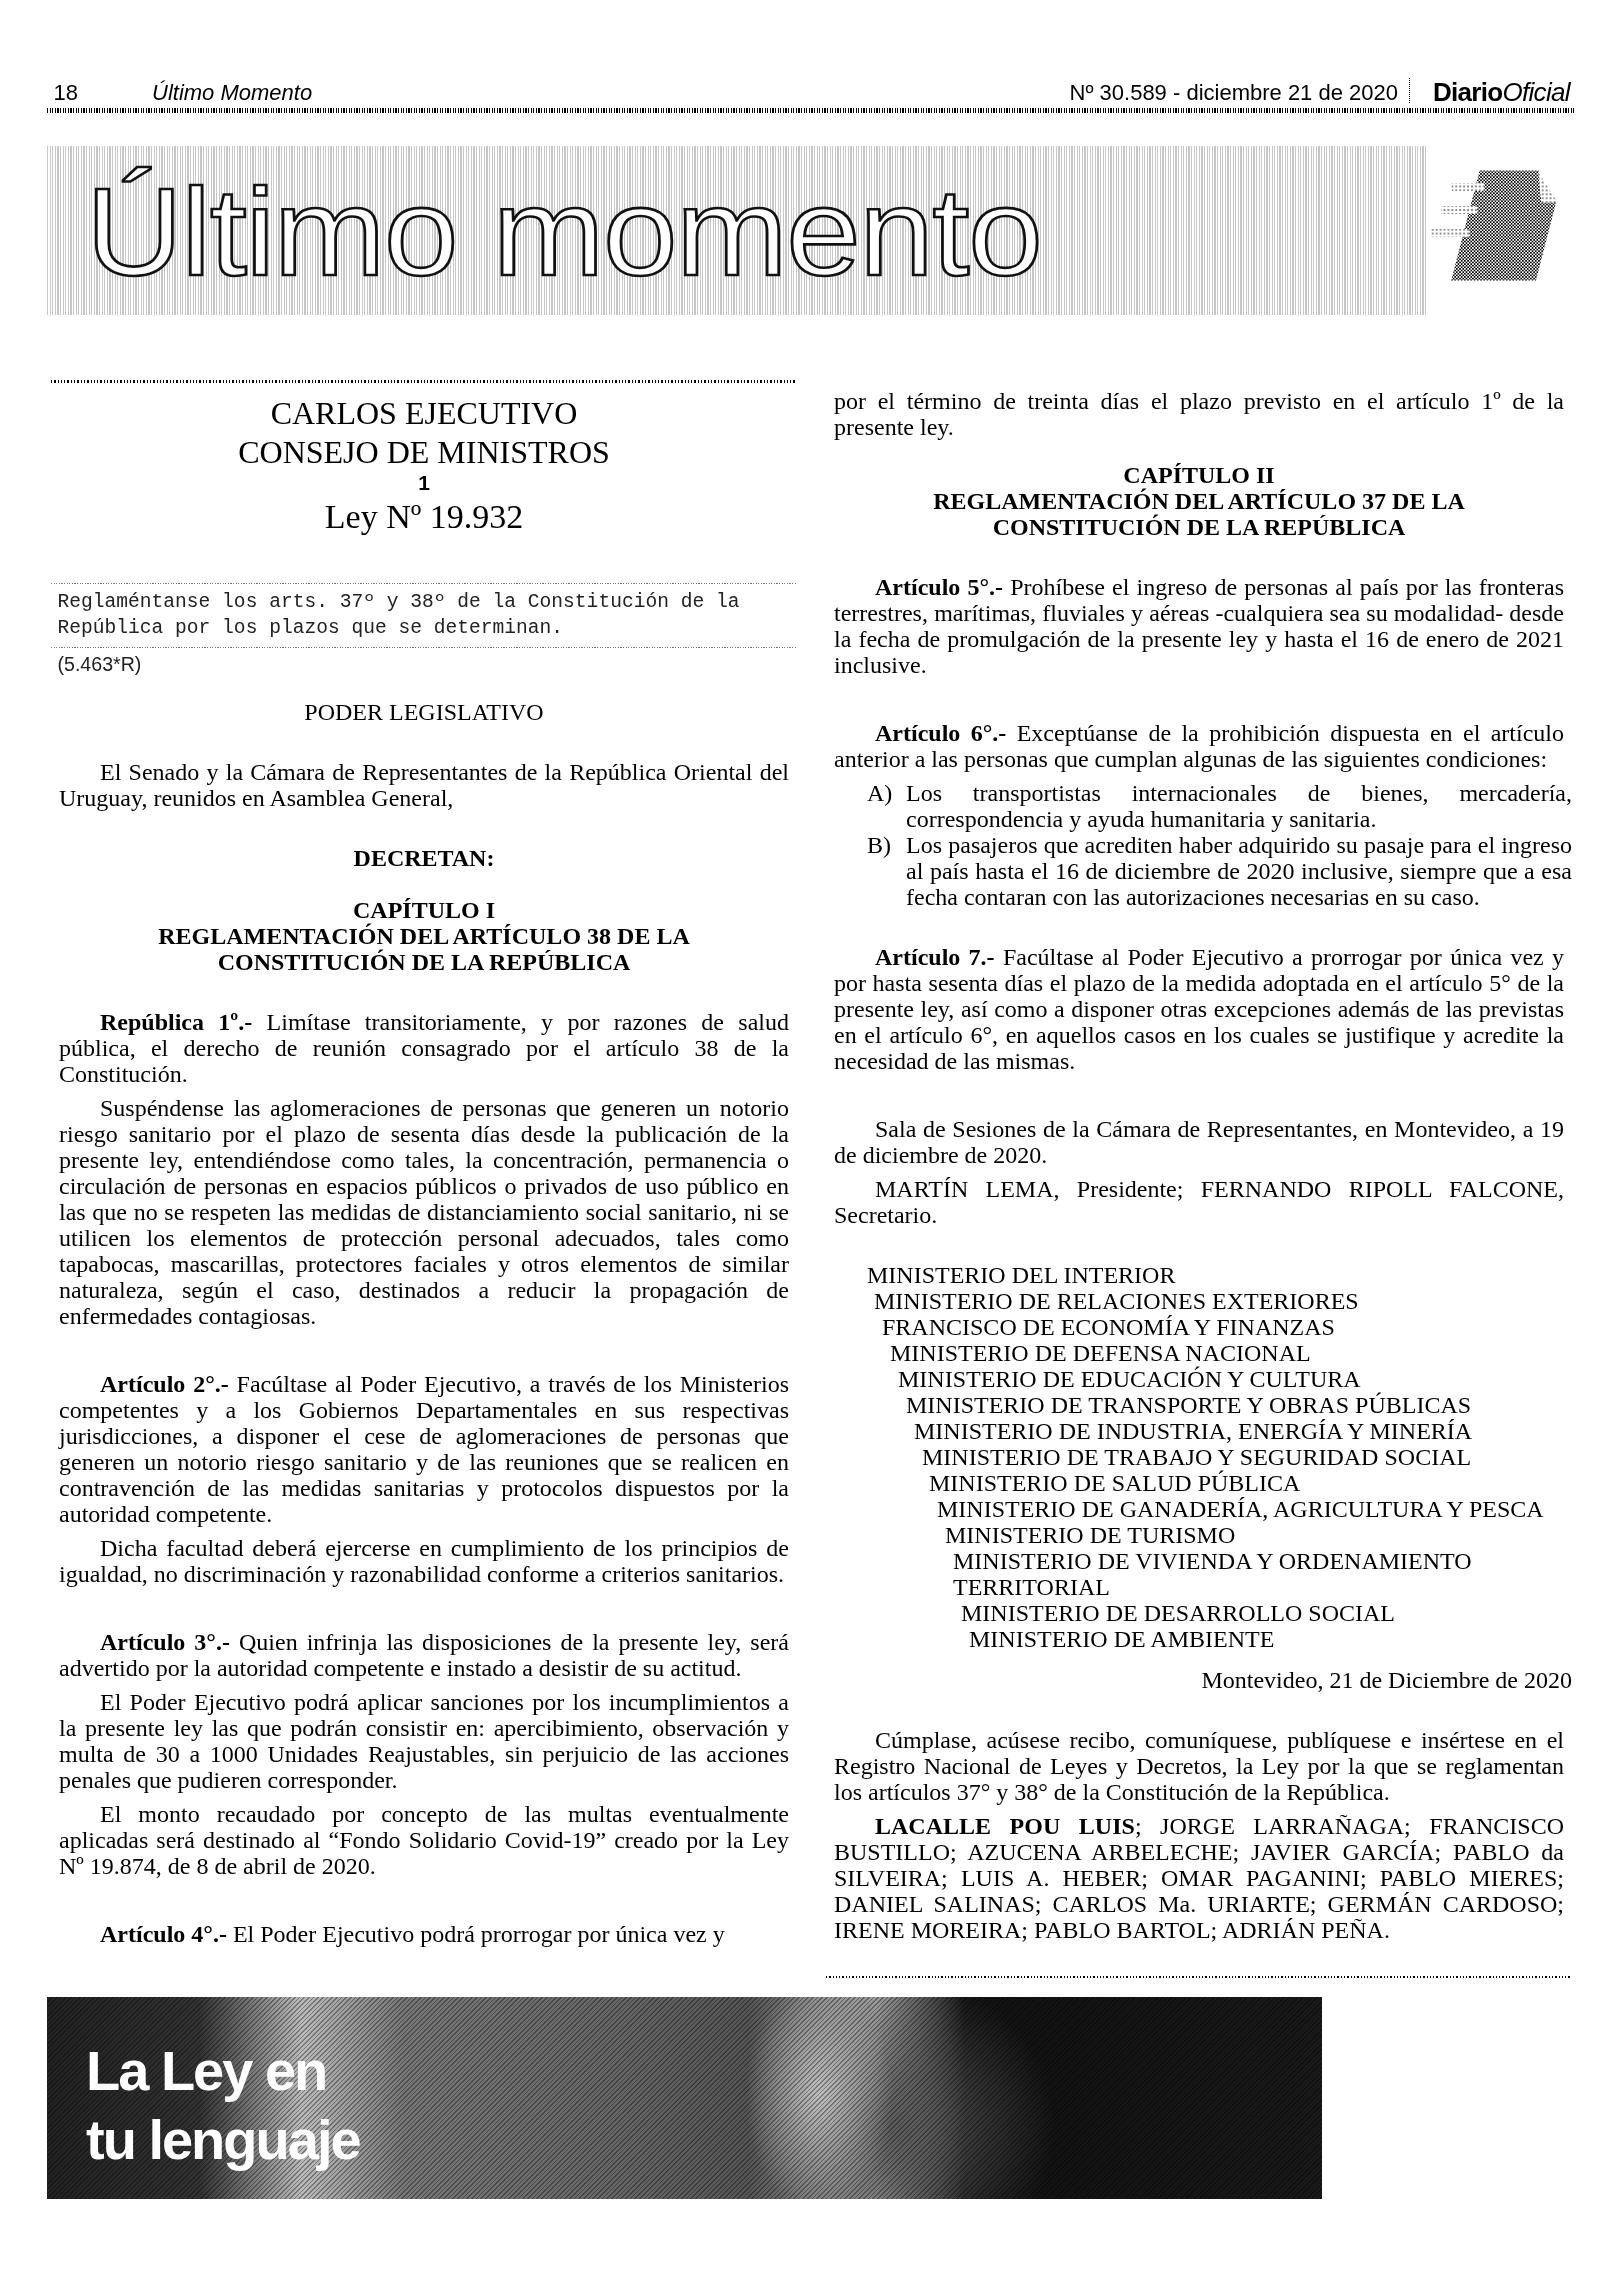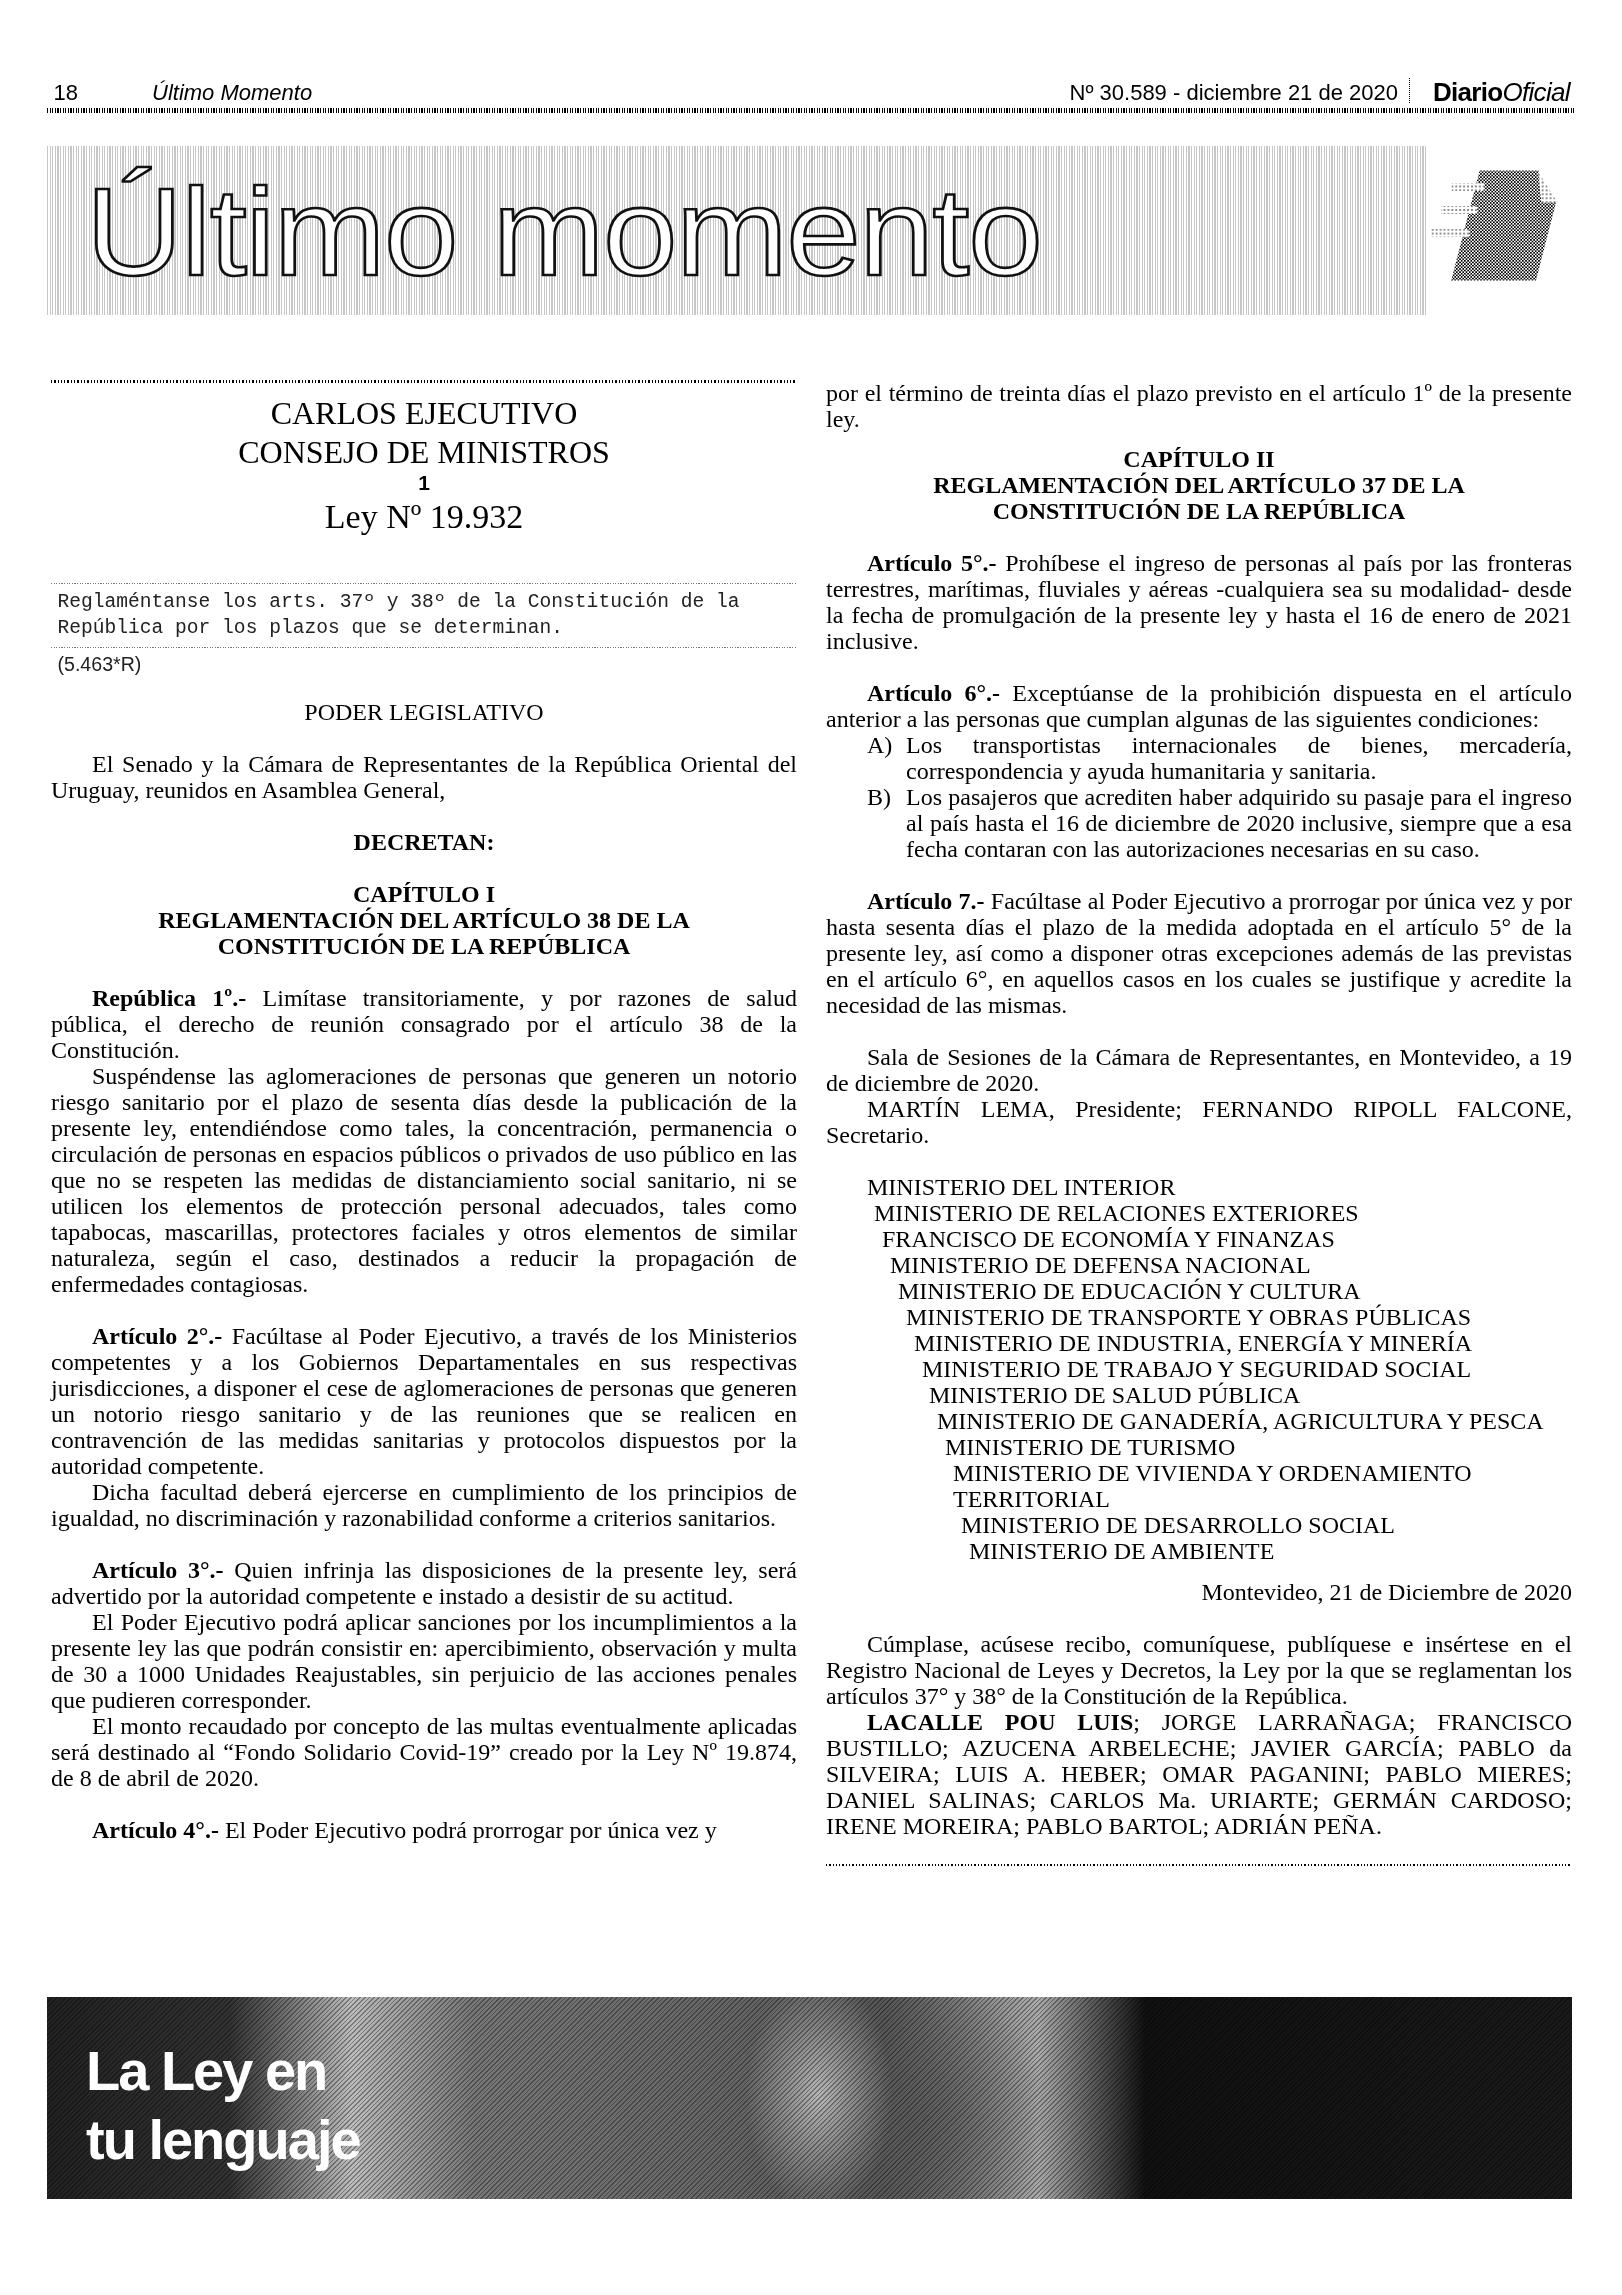--- a/index.html
+++ b/index.html
@@ -31,33 +31,33 @@
   .dotrule { height: 2.6px; background: repeating-linear-gradient(90deg, #000 0 1.3px, #fff 1.3px 3.3px); }
   .dotrule.thin { height: 1.3px; background: repeating-linear-gradient(90deg, #777 0 1.3px, #fff 1.3px 2.6px); }
 
   .org { text-align: center; font-size: 32px; line-height: 39px; }
   .org-num { text-align: center; font-family: "Liberation Sans", sans-serif; font-weight: bold; font-size: 21px; line-height: 22px; }
   .law { text-align: center; font-size: 34px; line-height: 39px; margin-top: 2.6px; }
   .summary { font-family: Liberation Mono, monospace; font-size: 19.6px; line-height: 26px; padding: 5.2px 6.5px; color: #222; }
   .ref { font-family: "Liberation Sans", sans-serif; font-size: 19.6px; line-height: 26px; padding: 2.6px 6.5px; color: #222; }
   .center { text-align: center; }
   .bold { font-weight: bold; }
-  p { margin: 0; text-align: justify; }
+  p { margin: 8px; text-align: justify; }
   .ind { text-indent: 41px; }
   .gap { height: 26px; }
   .gap2 { height: 14.4px; }
   .list { padding-left: 41px; }
   .list .li { display: flex; text-align: justify; }
   .list .li .mk { width: 39px; flex: none; }
   .list .li .tx { flex: 1; text-align: justify; }
   .min { white-space: nowrap; }
   .right-al { text-align: right; }
 
   
-  .banner { position: absolute; left: 47px; top: 1997px; width: 1525px; height: 202px; overflow: hidden;
+  .banner { position: absolute; left: 47px; top: 1997px; width: 1275px; height: 202px; overflow: hidden;
      background:
        radial-gradient(ellipse 105px 170px at 772px 98px, rgba(255,255,255,0.55), rgba(255,255,255,0) 70%),
        radial-gradient(ellipse 196px 196px at 851px 131px, #5a5a5a, rgba(0,0,0,0) 80%),
        linear-gradient(90deg, #222 0%, #333 12%, #bbb 20%, #777 28%, #666 45%, #555 55%, #aaa 65%, #111 72%, #1a1a1a 100%); }
   .banner::after { content: ""; position: absolute; inset: 0;
      background: repeating-linear-gradient(135deg, rgba(0,0,0,0.35) 0 1.3px, rgba(255,255,255,0) 1.3px 3.3px); }
   .banner .bt { position: absolute; left: 39px; font-family: "Liberation Sans", sans-serif; font-weight: bold; font-size: 56px; line-height: 56px; color: #fff; z-index: 2; letter-spacing: -2px; }
   .banner .bt1 { top: 46px; }
   .banner .bt2 { top: 115px; }
 </style>

